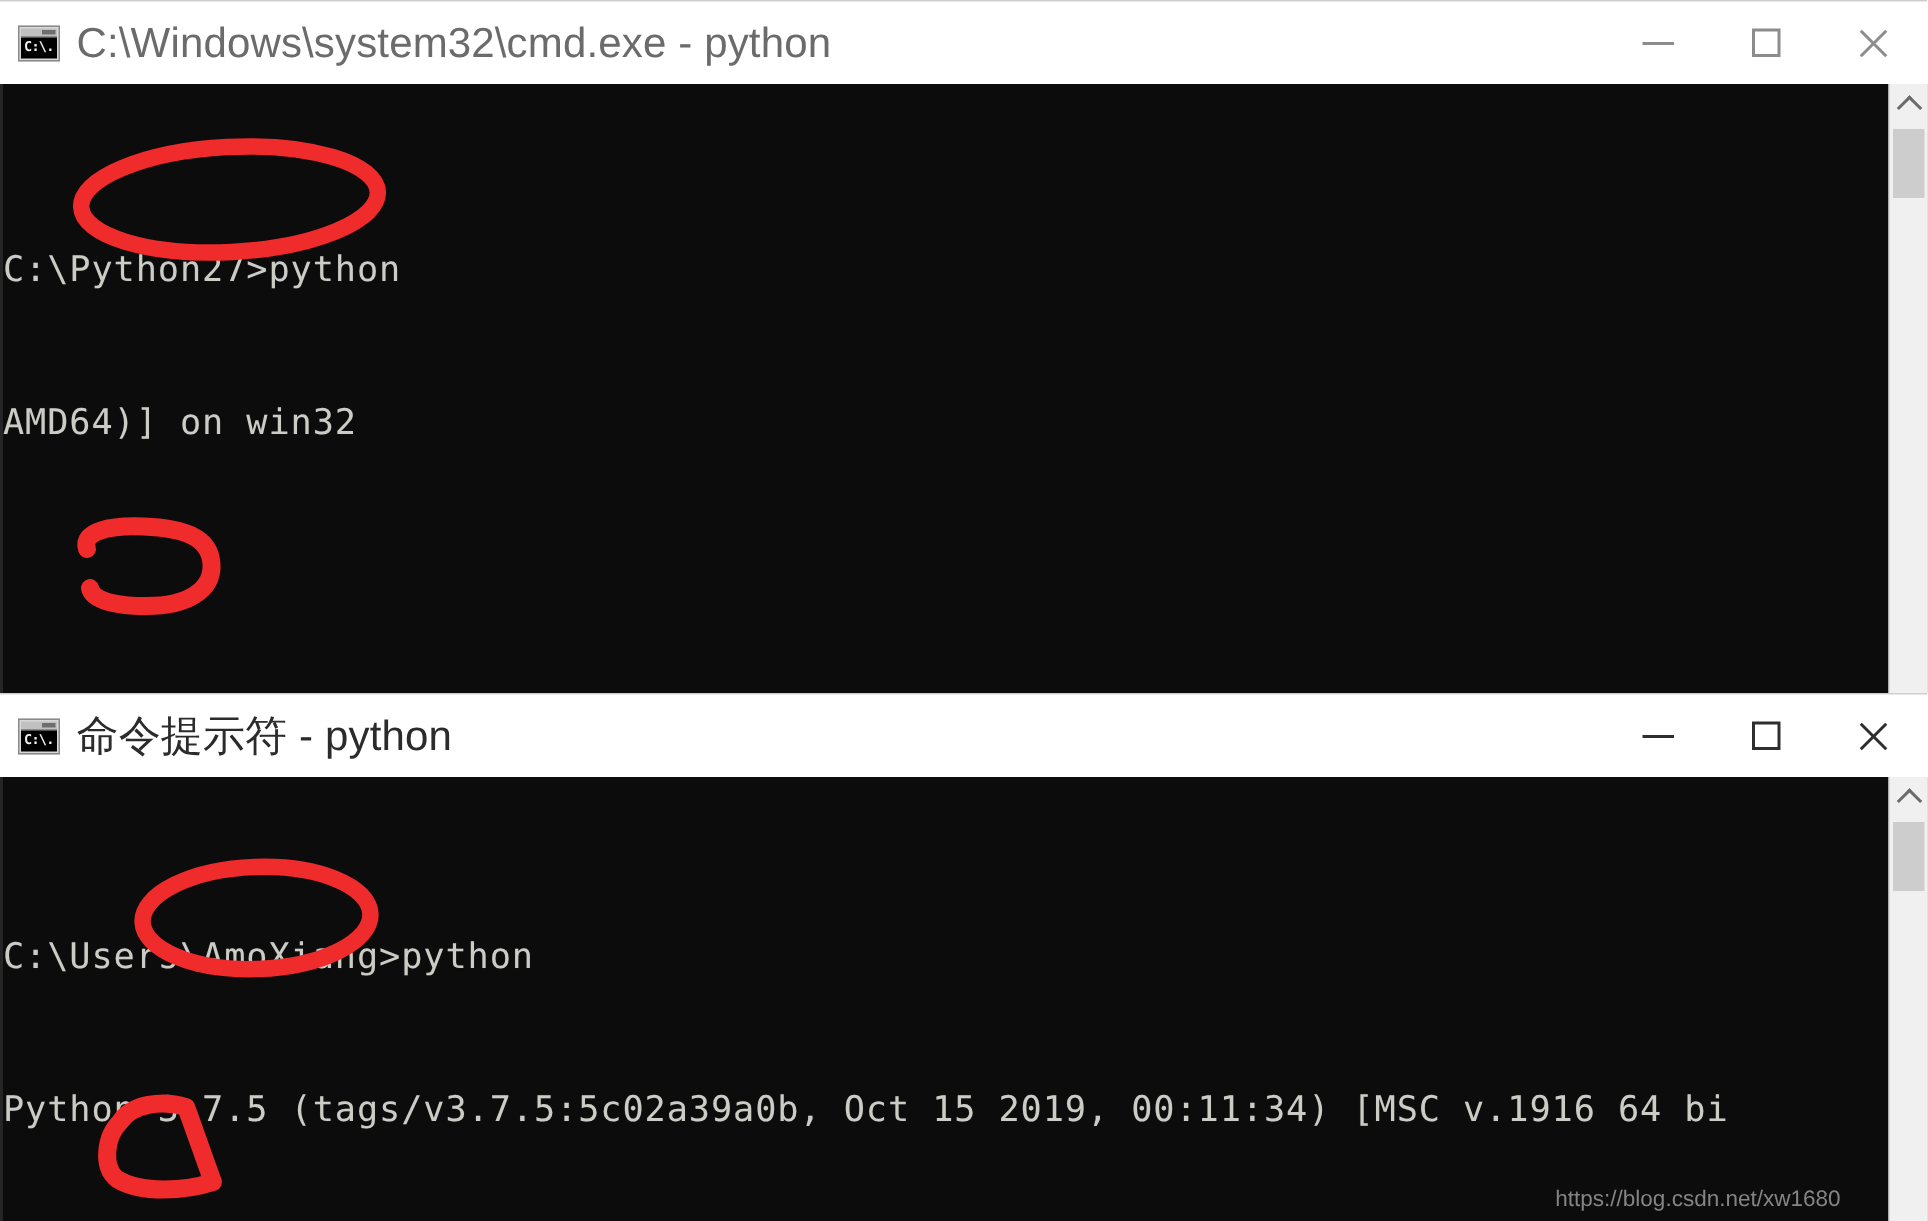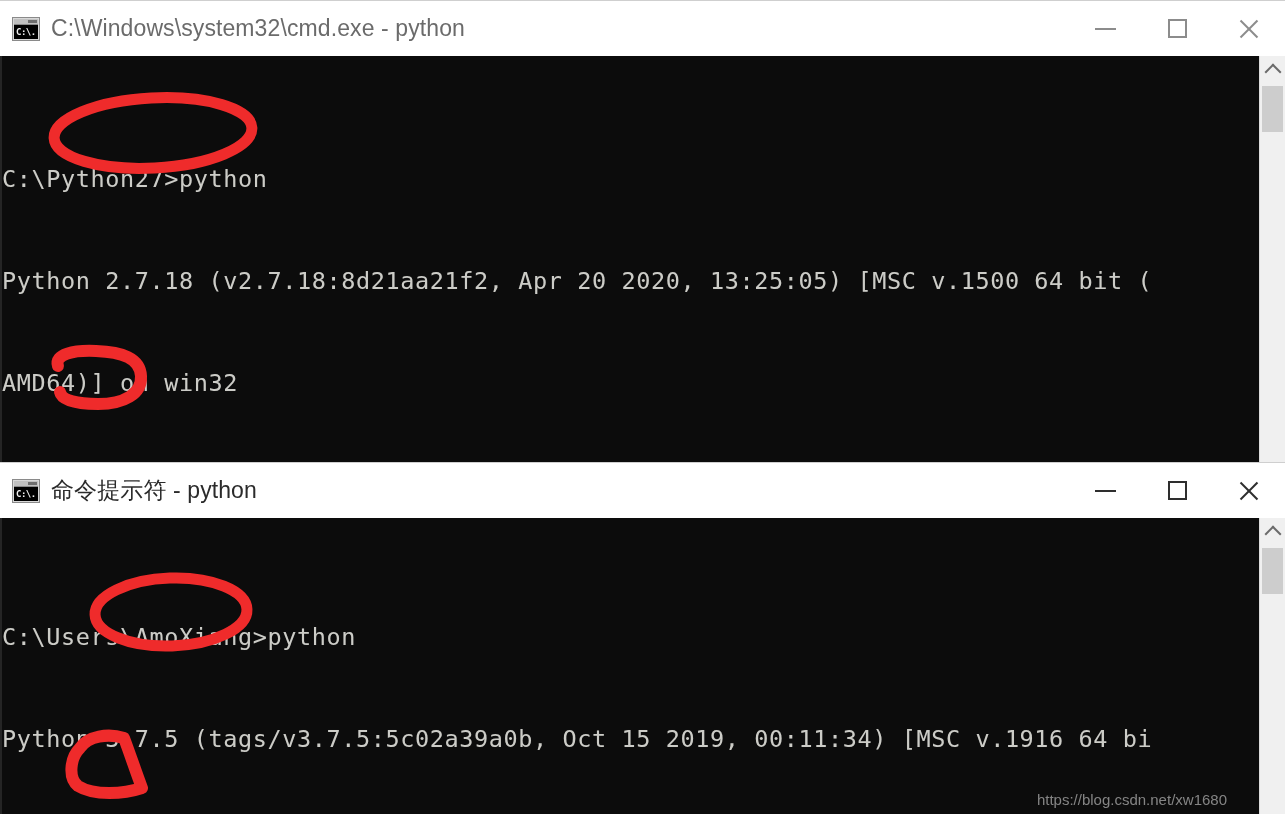--- a/index.html
+++ b/index.html
@@ -82,21 +82,21 @@
     color: #f0f0f0;
     font-family: "DejaVu Sans Mono", monospace;
     font-size: 9px;
     font-weight: bold;
     line-height: 14px;
     padding-left: 2px;
     letter-spacing: -0.5px;
     box-sizing: border-box;
   }
   .title-text {
-    font-size: 23px;
+    font-size: 28px;
     color: #6b6b6b;
     letter-spacing: 0.1px;
     white-space: nowrap;
   }
   .title-text.cjk {
     color: #2b2b2b;
   }
 
   .winbuttons {
     position: absolute;
@@ -265,21 +265,20 @@
         <div class="winbtn">
           <span class="glyph-close"></span>
         </div>
       </div>
     </div>
 
     <div class="console" style="height:406px;">
       <div class="console-inner">
         <div class="console-text" style="top:38px;">
           <div class="line">C:\Python27&gt;python</div>
-          <div class="line">Python 2.7.18 (v2.7.18:8d21aa21f2, Apr 20 2020, 13:25:05) [MSC v.1500 64 bit (</div>
           <div class="line">AMD64)] on win32</div>
           
           
           
           
           
           
           
           
         </div>

